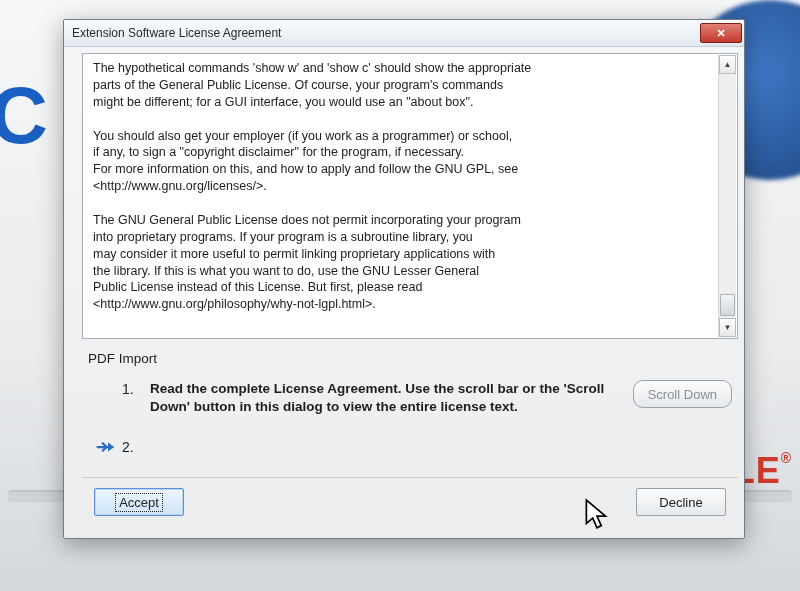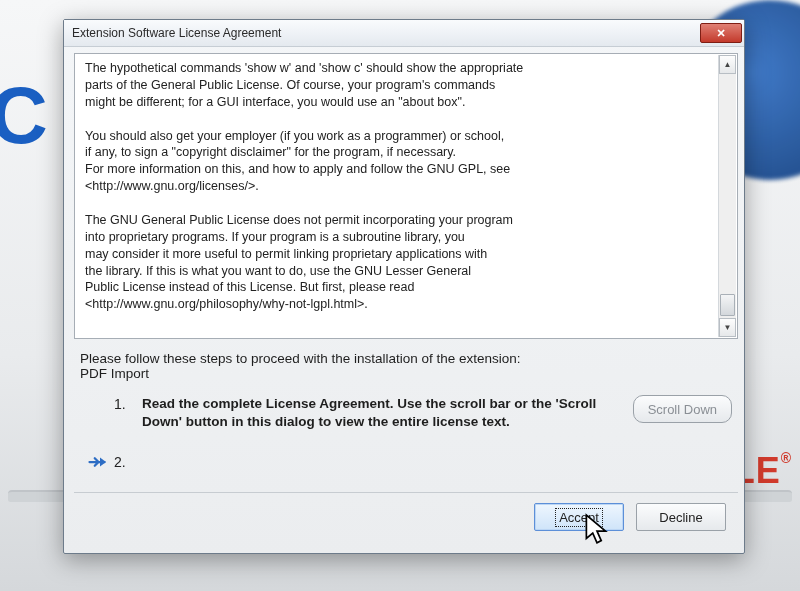--- a/index.html
+++ b/index.html
@@ -93,21 +93,21 @@
     display: flex;
     align-items: center;
     justify-content: center;
     color: #fff;
     font-size: 11px;
     font-weight: bold;
     cursor: default;
   }
 
   .content {
-    padding: 6px 6px 10px 10px;
+    padding: 6px 6px 10px 18px;
   }
 
   .license-box {
     position: relative;
     background: #ffffff;
     border: 1px solid #a6adb5;
     height: 272px;
     padding: 6px 22px 6px 10px;
     overflow: hidden;
   }
@@ -225,21 +225,21 @@
     padding: 0 2px;
   }
 
   .footer-sep {
     margin: 22px 0 0 0;
     border: 0;
     border-top: 1px solid #c7ccd1;
   }
   .footer {
     display: flex;
-    justify-content: flex-end;
+    justify-content: space-between;
     gap: 12px;
     padding: 10px 12px 12px 12px;
     position: relative;
   }
 
   .cursor {
     position: absolute;
     right: 128px;
     bottom: -4px;
     width: 26px;
@@ -287,21 +287,20 @@
       <div class="vscrollbar">
         <div class="sb-btn">▲</div>
         <div class="sb-track">
           <div class="sb-thumb"></div>
         </div>
         <div class="sb-btn">▼</div>
       </div>
     </div>
 
     <div class="instructions">
-      <div>Please follow these steps to proceed with the installation of the extension:</div>
       <div>PDF Import</div>
     </div>
 
     <div class="steps">
 
       <div class="step-row">
         <div class="step-arrow-col"></div>
         <div class="step-number">1.</div>
         <div class="step-text">Read the complete License Agreement. Use the scroll bar or the 'Scroll Down' button in this dialog to view the entire license text.</div>
         <div class="step-button-col">

